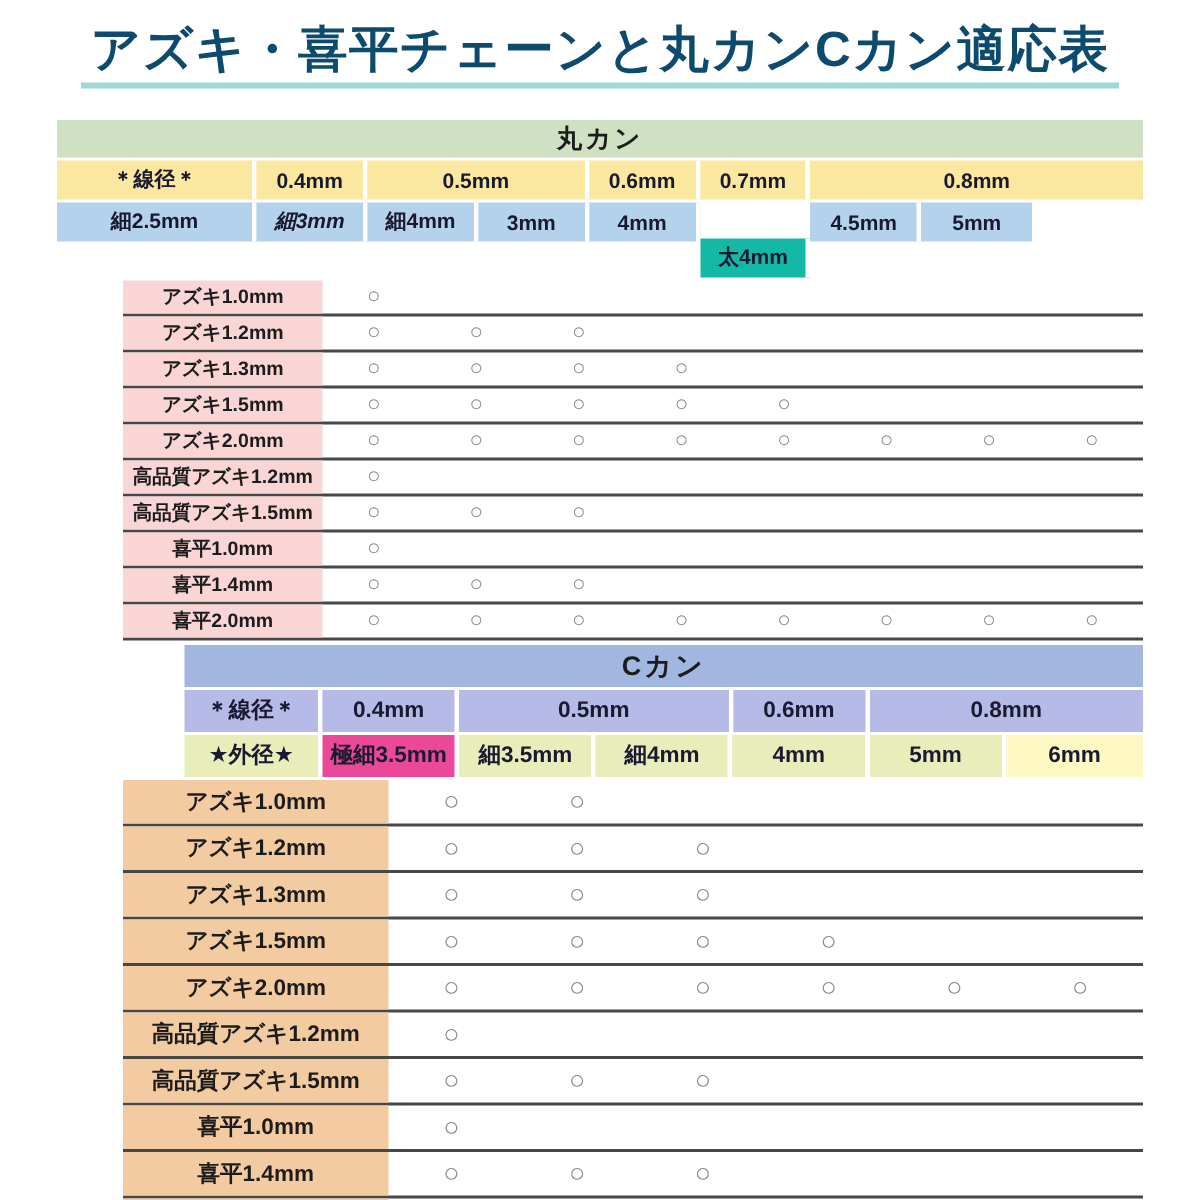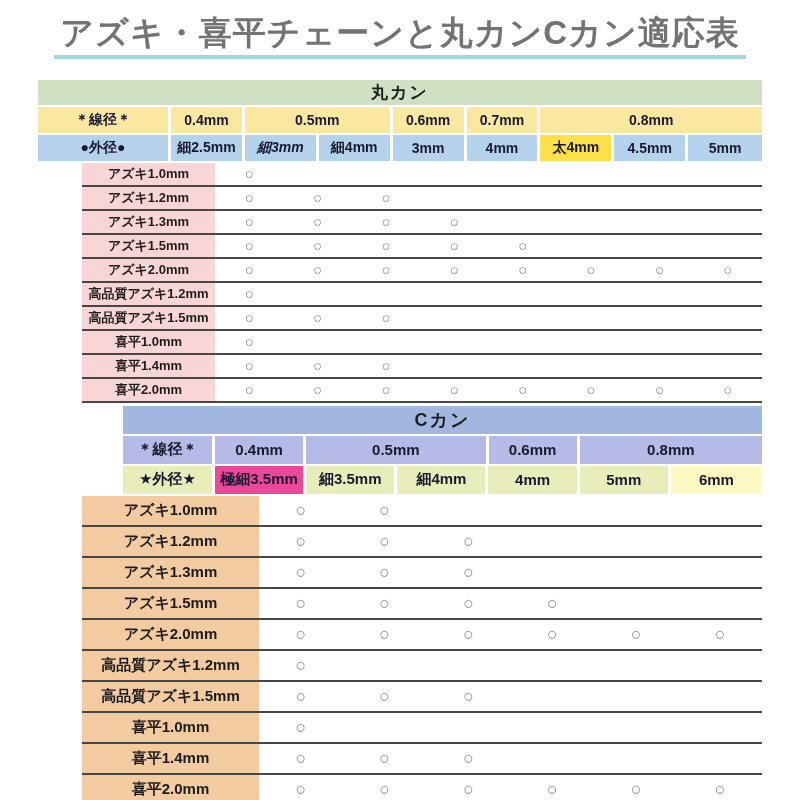--- a/index.html
+++ b/index.html
@@ -53,43 +53,42 @@
 
   .mark-cell { display: flex; align-items: center; justify-content: center; }
   .mark { color: #8a8a8a; line-height: 1; }
   .mk .mark { font-size: 15px; }
   .ck .mark { font-size: 18px; }
 </style>
 </head>
 <body>
 
 <div class="title-wrap">
-  <h1 class="page-title" style="color: #737373; border-bottom-color: rgb(159, 216, 216);">アズキ・喜平チェーンと丸カンCカン適応表</h1>
+  <h1 class="page-title" style="color: #0c4a6e; border-bottom-color: rgb(159, 216, 216);">アズキ・喜平チェーンと丸カンCカン適応表</h1>
 </div>
 
 <div class="tbl tbl-marukan">
     <div class="row hrow mk" style="grid-template-columns: 1fr;">
       <div class="hcell title-cell" style="background: rgb(207, 225, 194);">丸カン</div>
     </div>
     <div class="row hrow mk" style="grid-template-columns: 133px repeat(8, 1fr);">
       <div class="hcell" style="background: rgb(251, 232, 160);">＊線径＊</div>
       <div class="hcell" style="background: rgb(251, 232, 160);">0.4mm</div>
       <div class="hcell" style="background: rgb(251, 232, 160); grid-column: span 2;">0.5mm</div>
       <div class="hcell" style="background: rgb(251, 232, 160);">0.6mm</div>
       <div class="hcell" style="background: rgb(251, 232, 160);">0.7mm</div>
       <div class="hcell" style="background: rgb(251, 232, 160); grid-column: span 3;">0.8mm</div>
     </div>
     <div class="row hrow mk" style="grid-template-columns: 133px repeat(8, 1fr);">
-      <div class="hcell" style="background: rgb(180, 210, 236);">●外径●</div>
       <div class="hcell" style="background: rgb(180, 210, 236);">細2.5mm</div>
       <div class="hcell" style="background: rgb(180, 210, 236); font-style: italic;">細3mm</div>
       <div class="hcell" style="background: rgb(180, 210, 236);">細4mm</div>
       <div class="hcell" style="background: rgb(180, 210, 236);">3mm</div>
       <div class="hcell" style="background: rgb(180, 210, 236);">4mm</div>
-      <div class="hcell" style="background: #fde047;">太4mm</div>
+      <div class="hcell" style="background: #14b8a6; margin-top: 24px;">太4mm</div>
       <div class="hcell" style="background: rgb(180, 210, 236);">4.5mm</div>
       <div class="hcell" style="background: rgb(180, 210, 236);">5mm</div>
     </div>
     <div class="row drow mk" style="grid-template-columns: 133px repeat(8, 1fr);">
       <div class="label-cell" style="background: rgb(249, 213, 213);">アズキ1.0mm</div>
       <div class="mark-cell">
         <span class="mark">○</span>
       </div>
       <div class="mark-cell"></div>
       <div class="mark-cell"></div>

